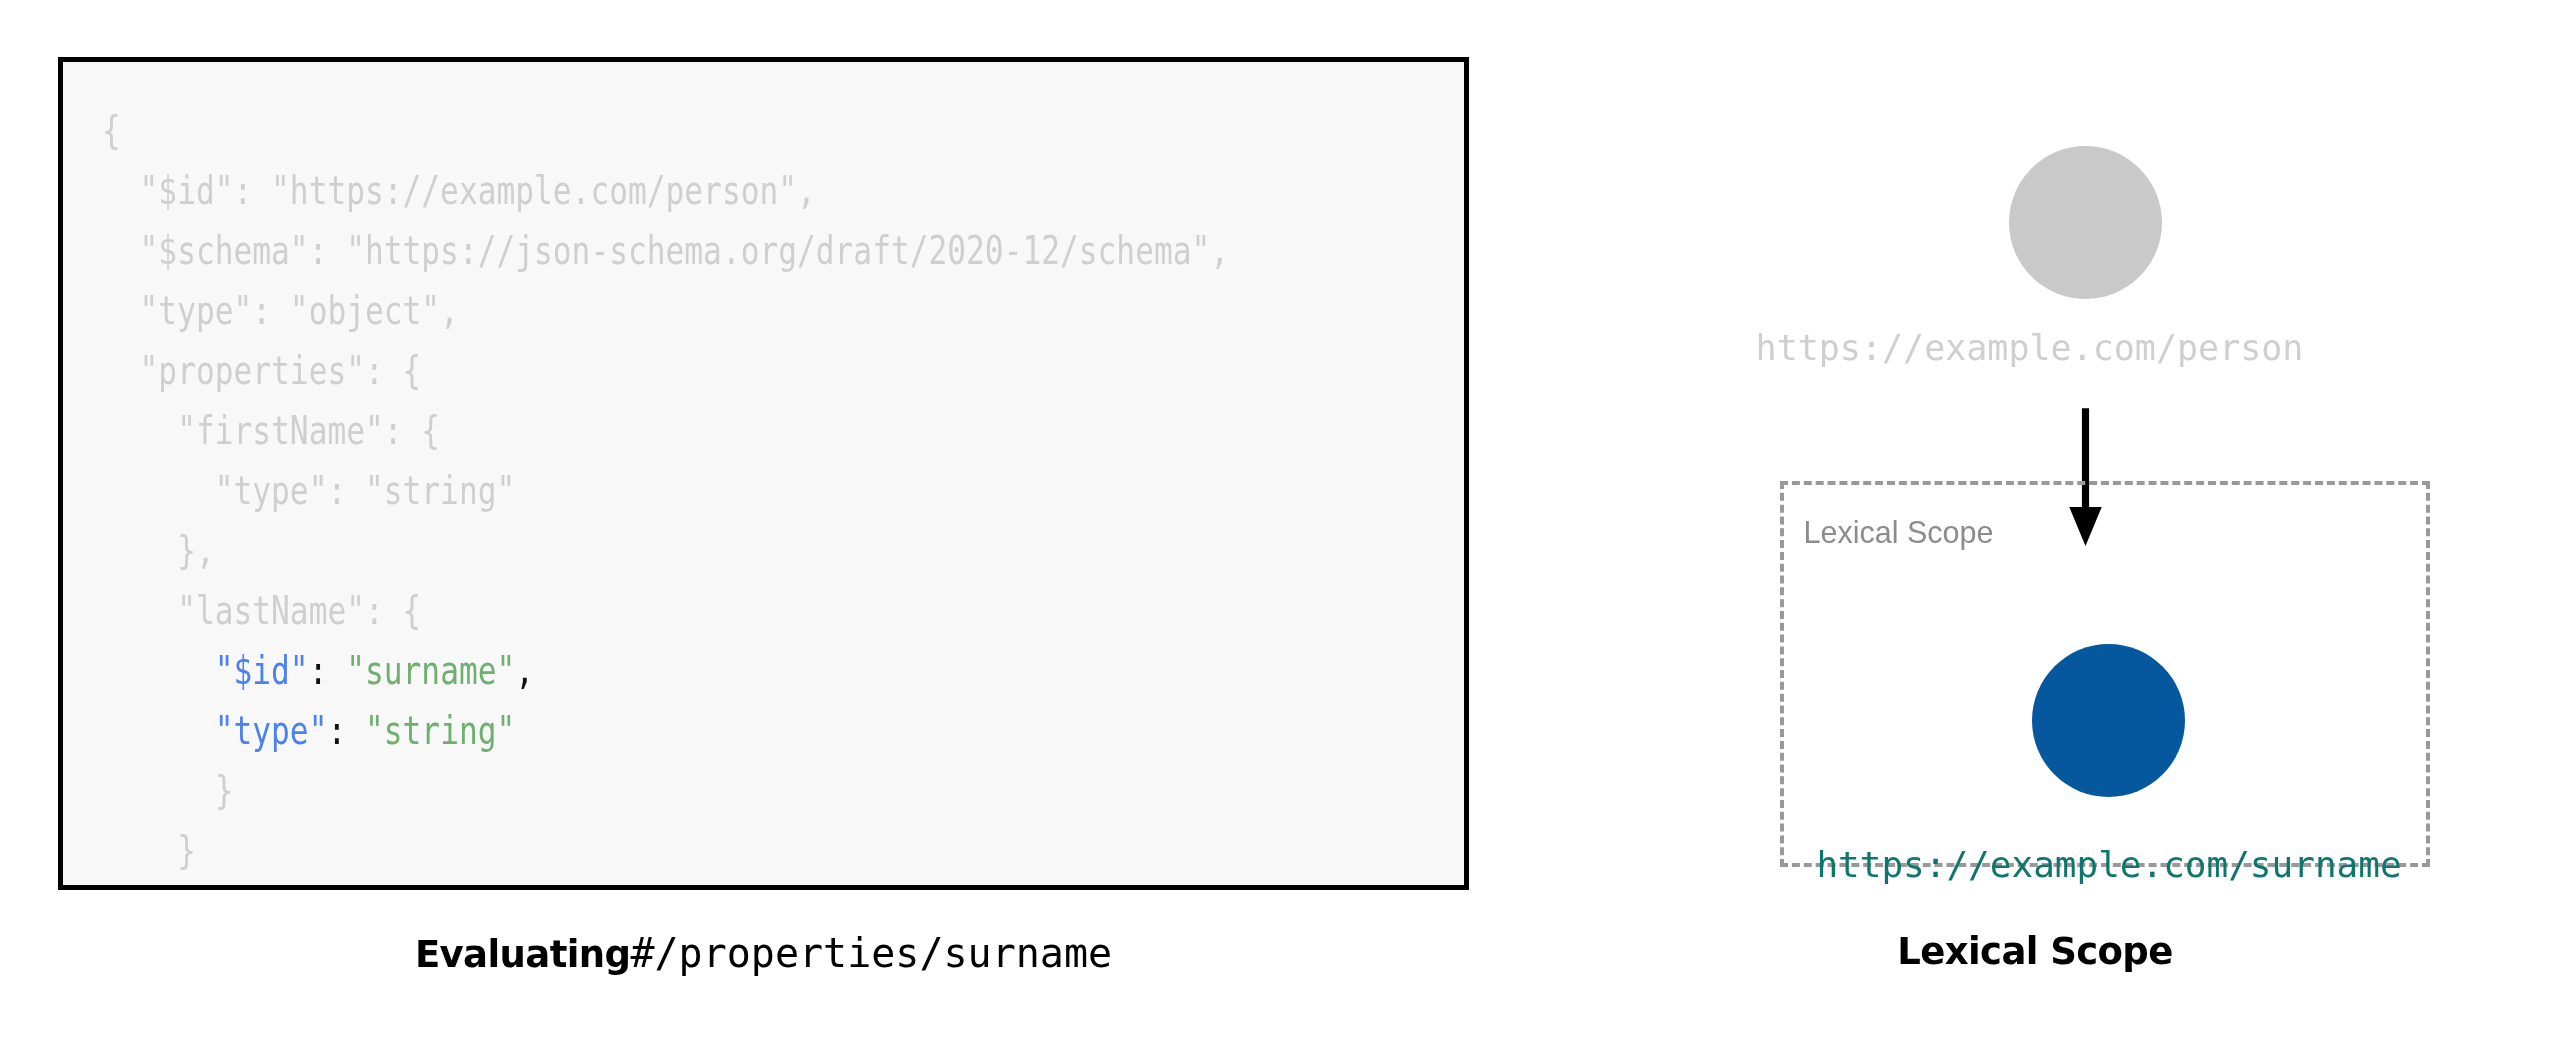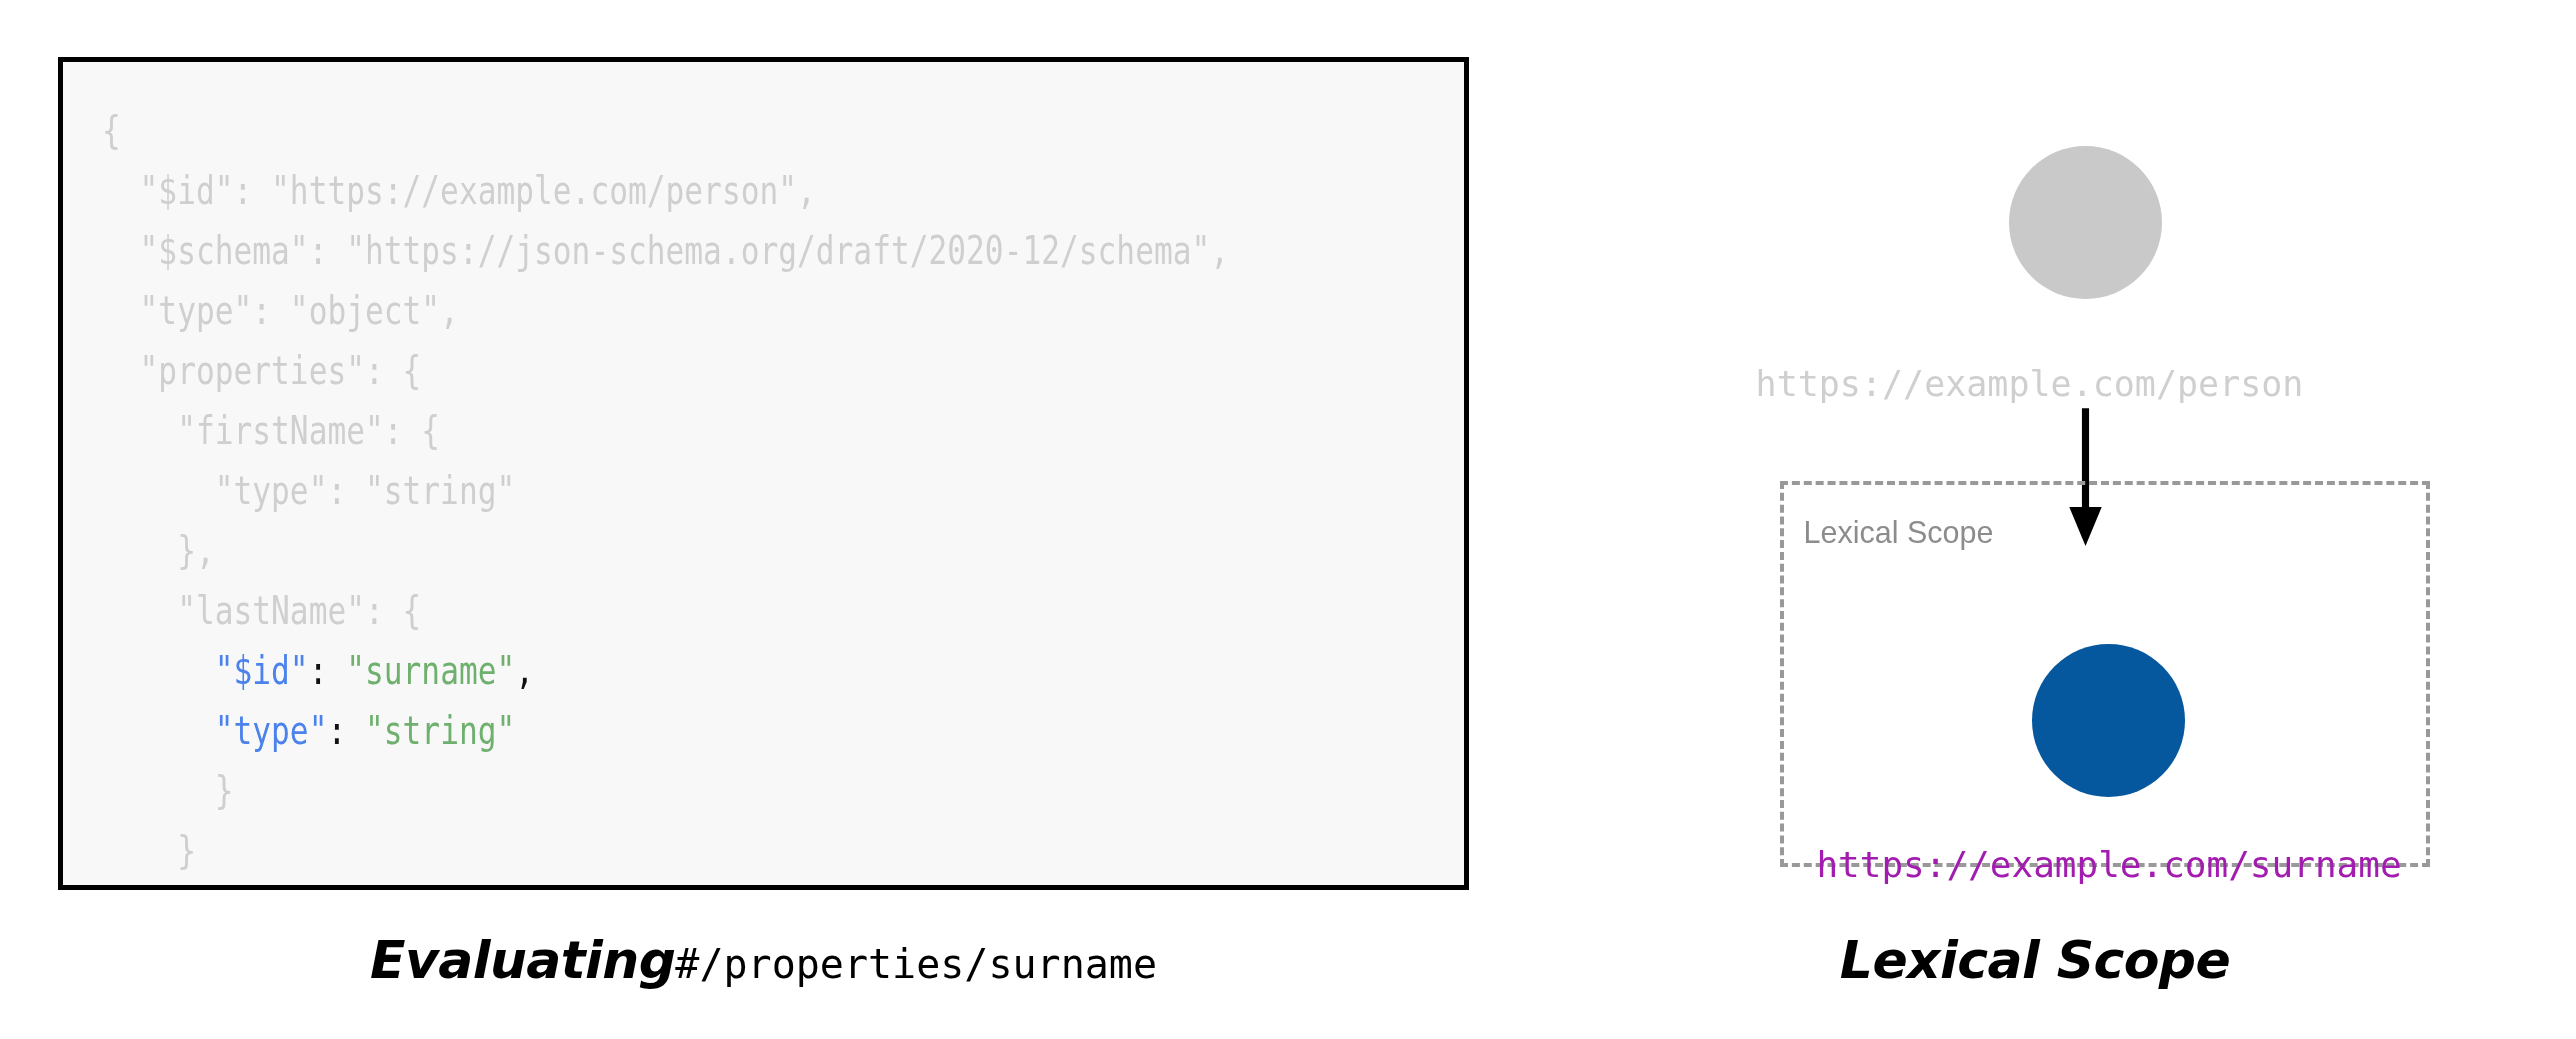--- a/index.html
+++ b/index.html
@@ -58,24 +58,23 @@
     position: absolute;
     left: 58px;
     top: 930px;
     width: 1411px;
     text-align: center;
     white-space: nowrap;
   }
   .cap-bold {
     font-family: "DejaVu Sans", sans-serif;
     font-weight: bold;
-    font-size: 52px;
+    font-size: 37px;
     color: #000000;
     letter-spacing: -0.6px;
-    font-style: italic;
   }
   .cap-mono {
     font-family: "DejaVu Sans Mono", monospace;
     font-size: 40px;
     color: #000000;
   }
 
   
   #right-panel {
     position: absolute;
@@ -98,21 +97,20 @@
   #outer-node-label {
     position: absolute;
     left: 97px;
     top: 328px;
     width: 877px;
     text-align: center;
     font-family: "DejaVu Sans Mono", monospace;
     font-size: 35px;
     color: #cfcfcf;
     white-space: nowrap;
-    margin-top: 36px;
   }
 
   
   #scope-arrow {
     position: absolute;
     left: 572px;
     top: 408px;
     width: 39px;
     height: 140px;
   }
@@ -148,21 +146,21 @@
   }
 
   #inner-node-label {
     position: absolute;
     left: 0px;
     top: 359px;
     width: 650px;
     text-align: center;
     font-family: "DejaVu Sans Mono", monospace;
     font-size: 36px;
-    color: #a21caf;
+    color: #0f766e;
     white-space: nowrap;
   }
 
   #right-caption {
     position: absolute;
     left: 0px;
     top: 930px;
     width: 1082px;
     text-align: center;
     white-space: nowrap;

